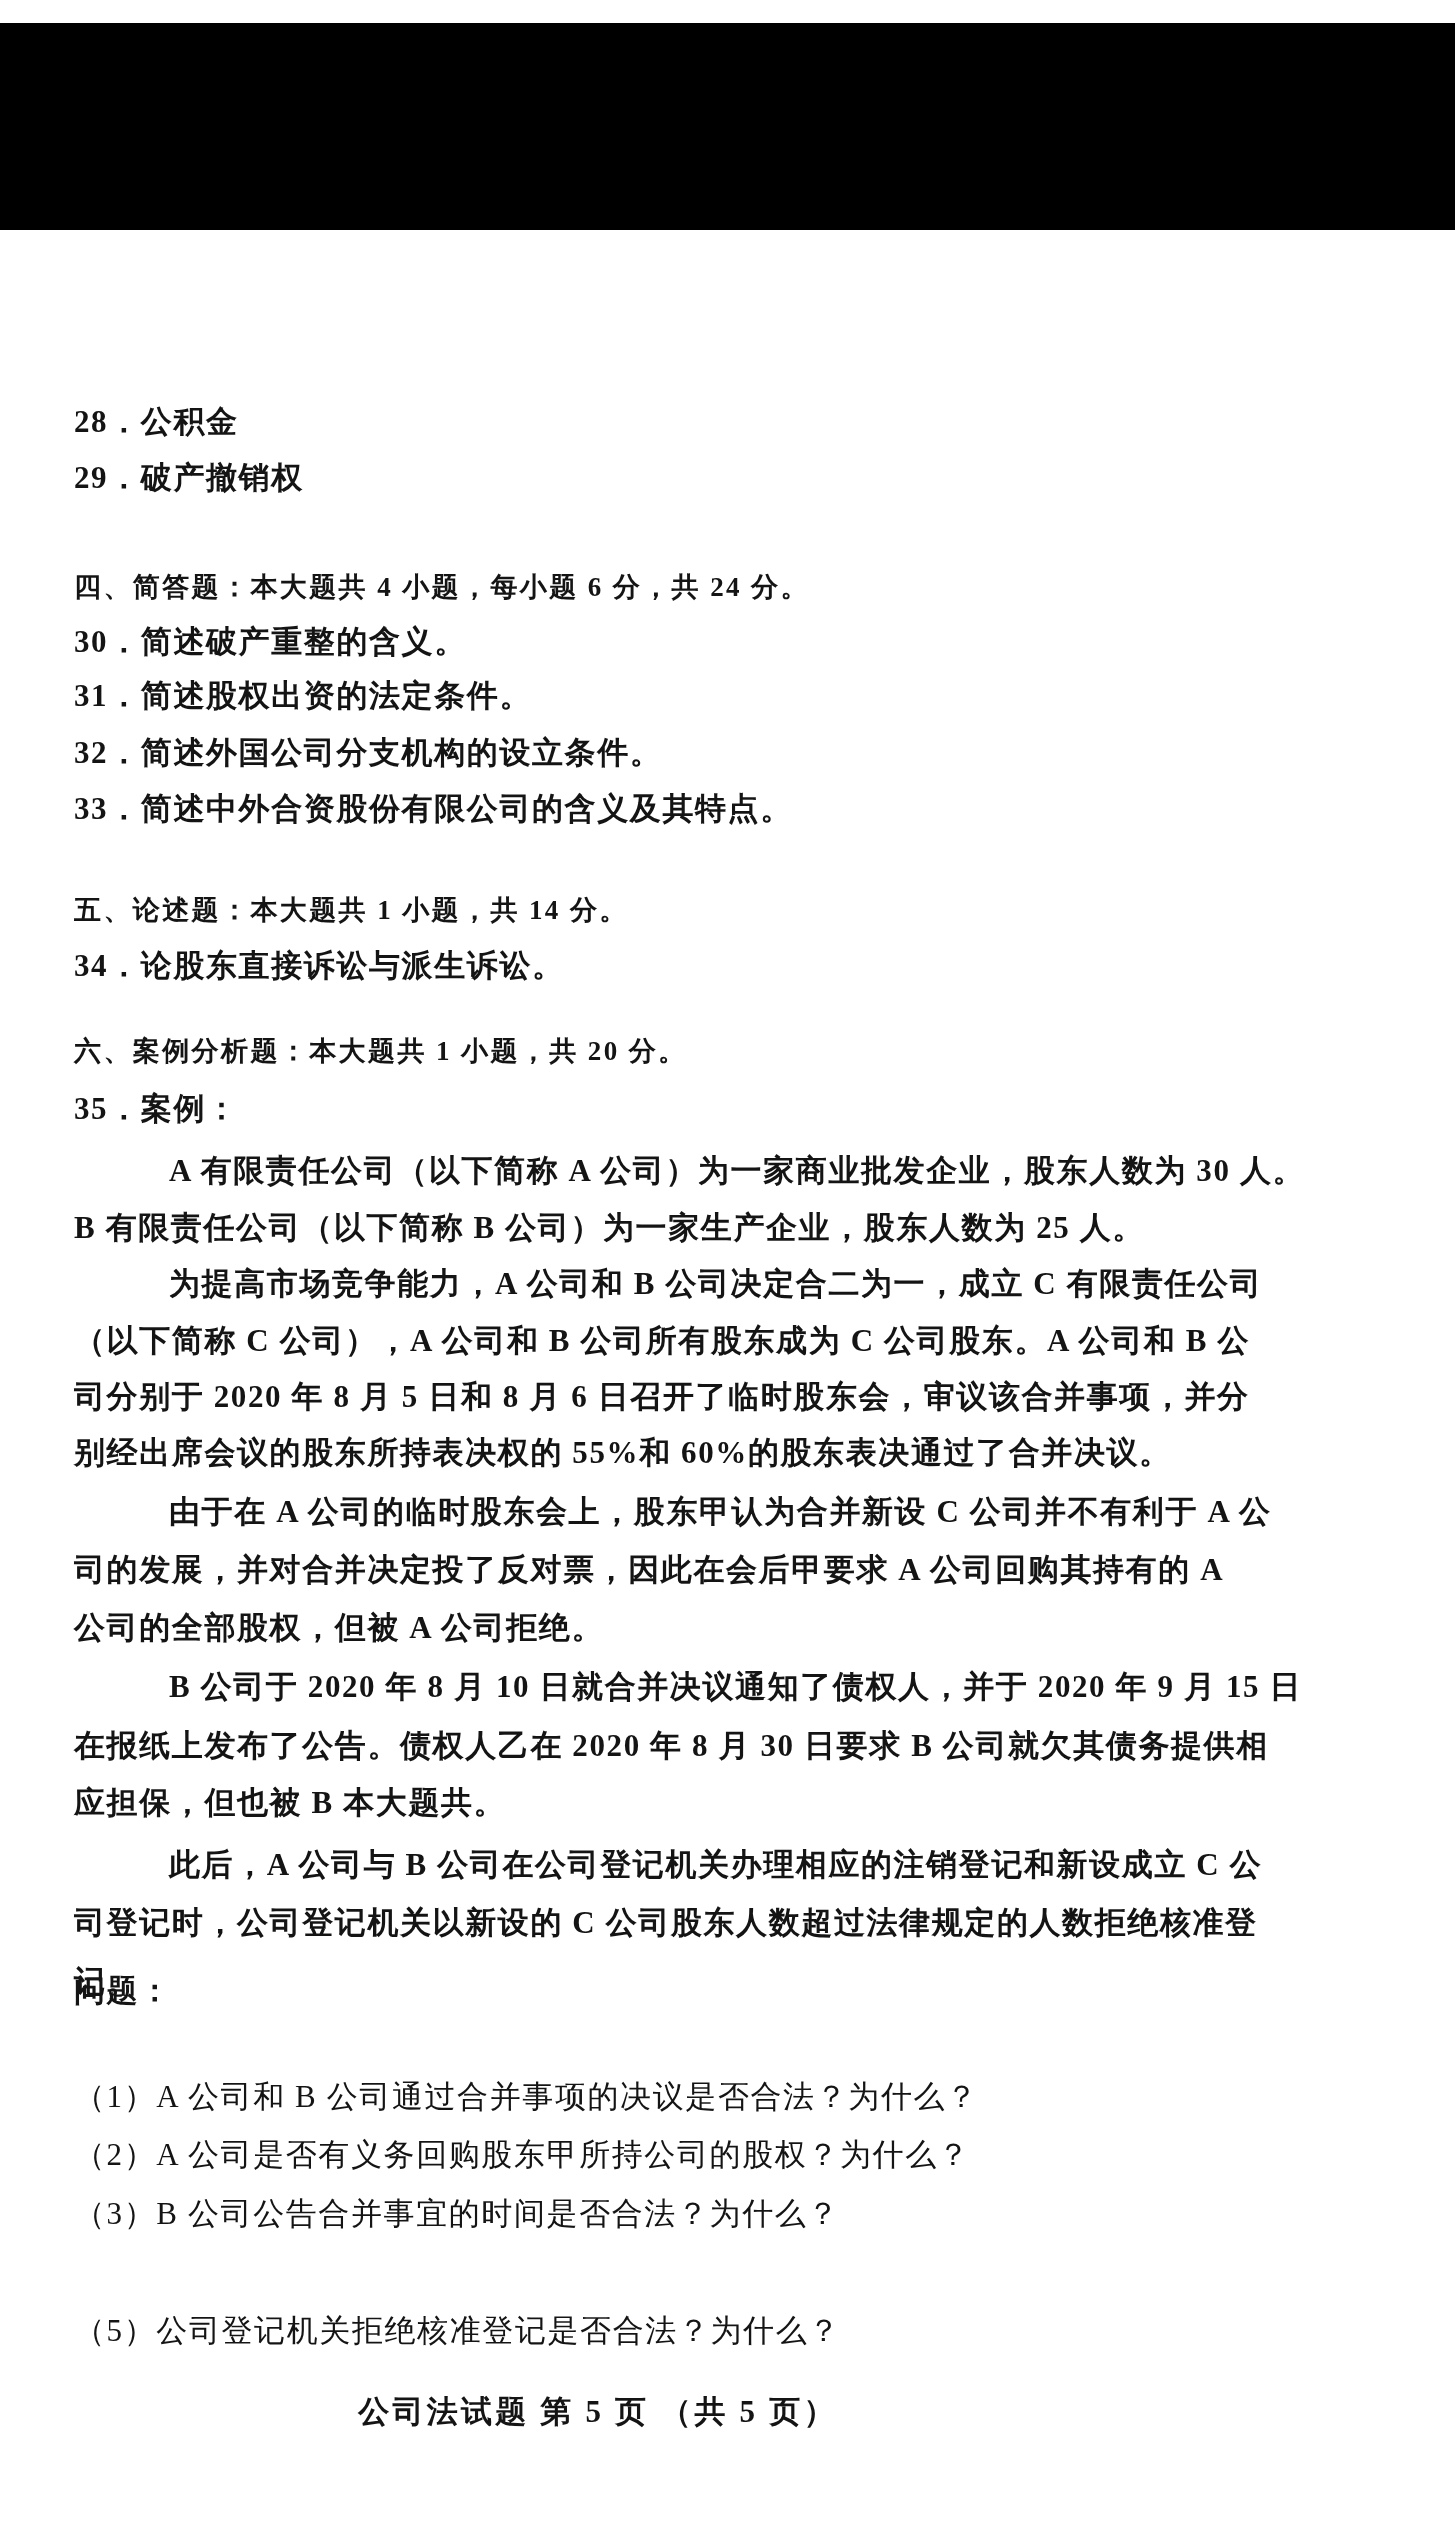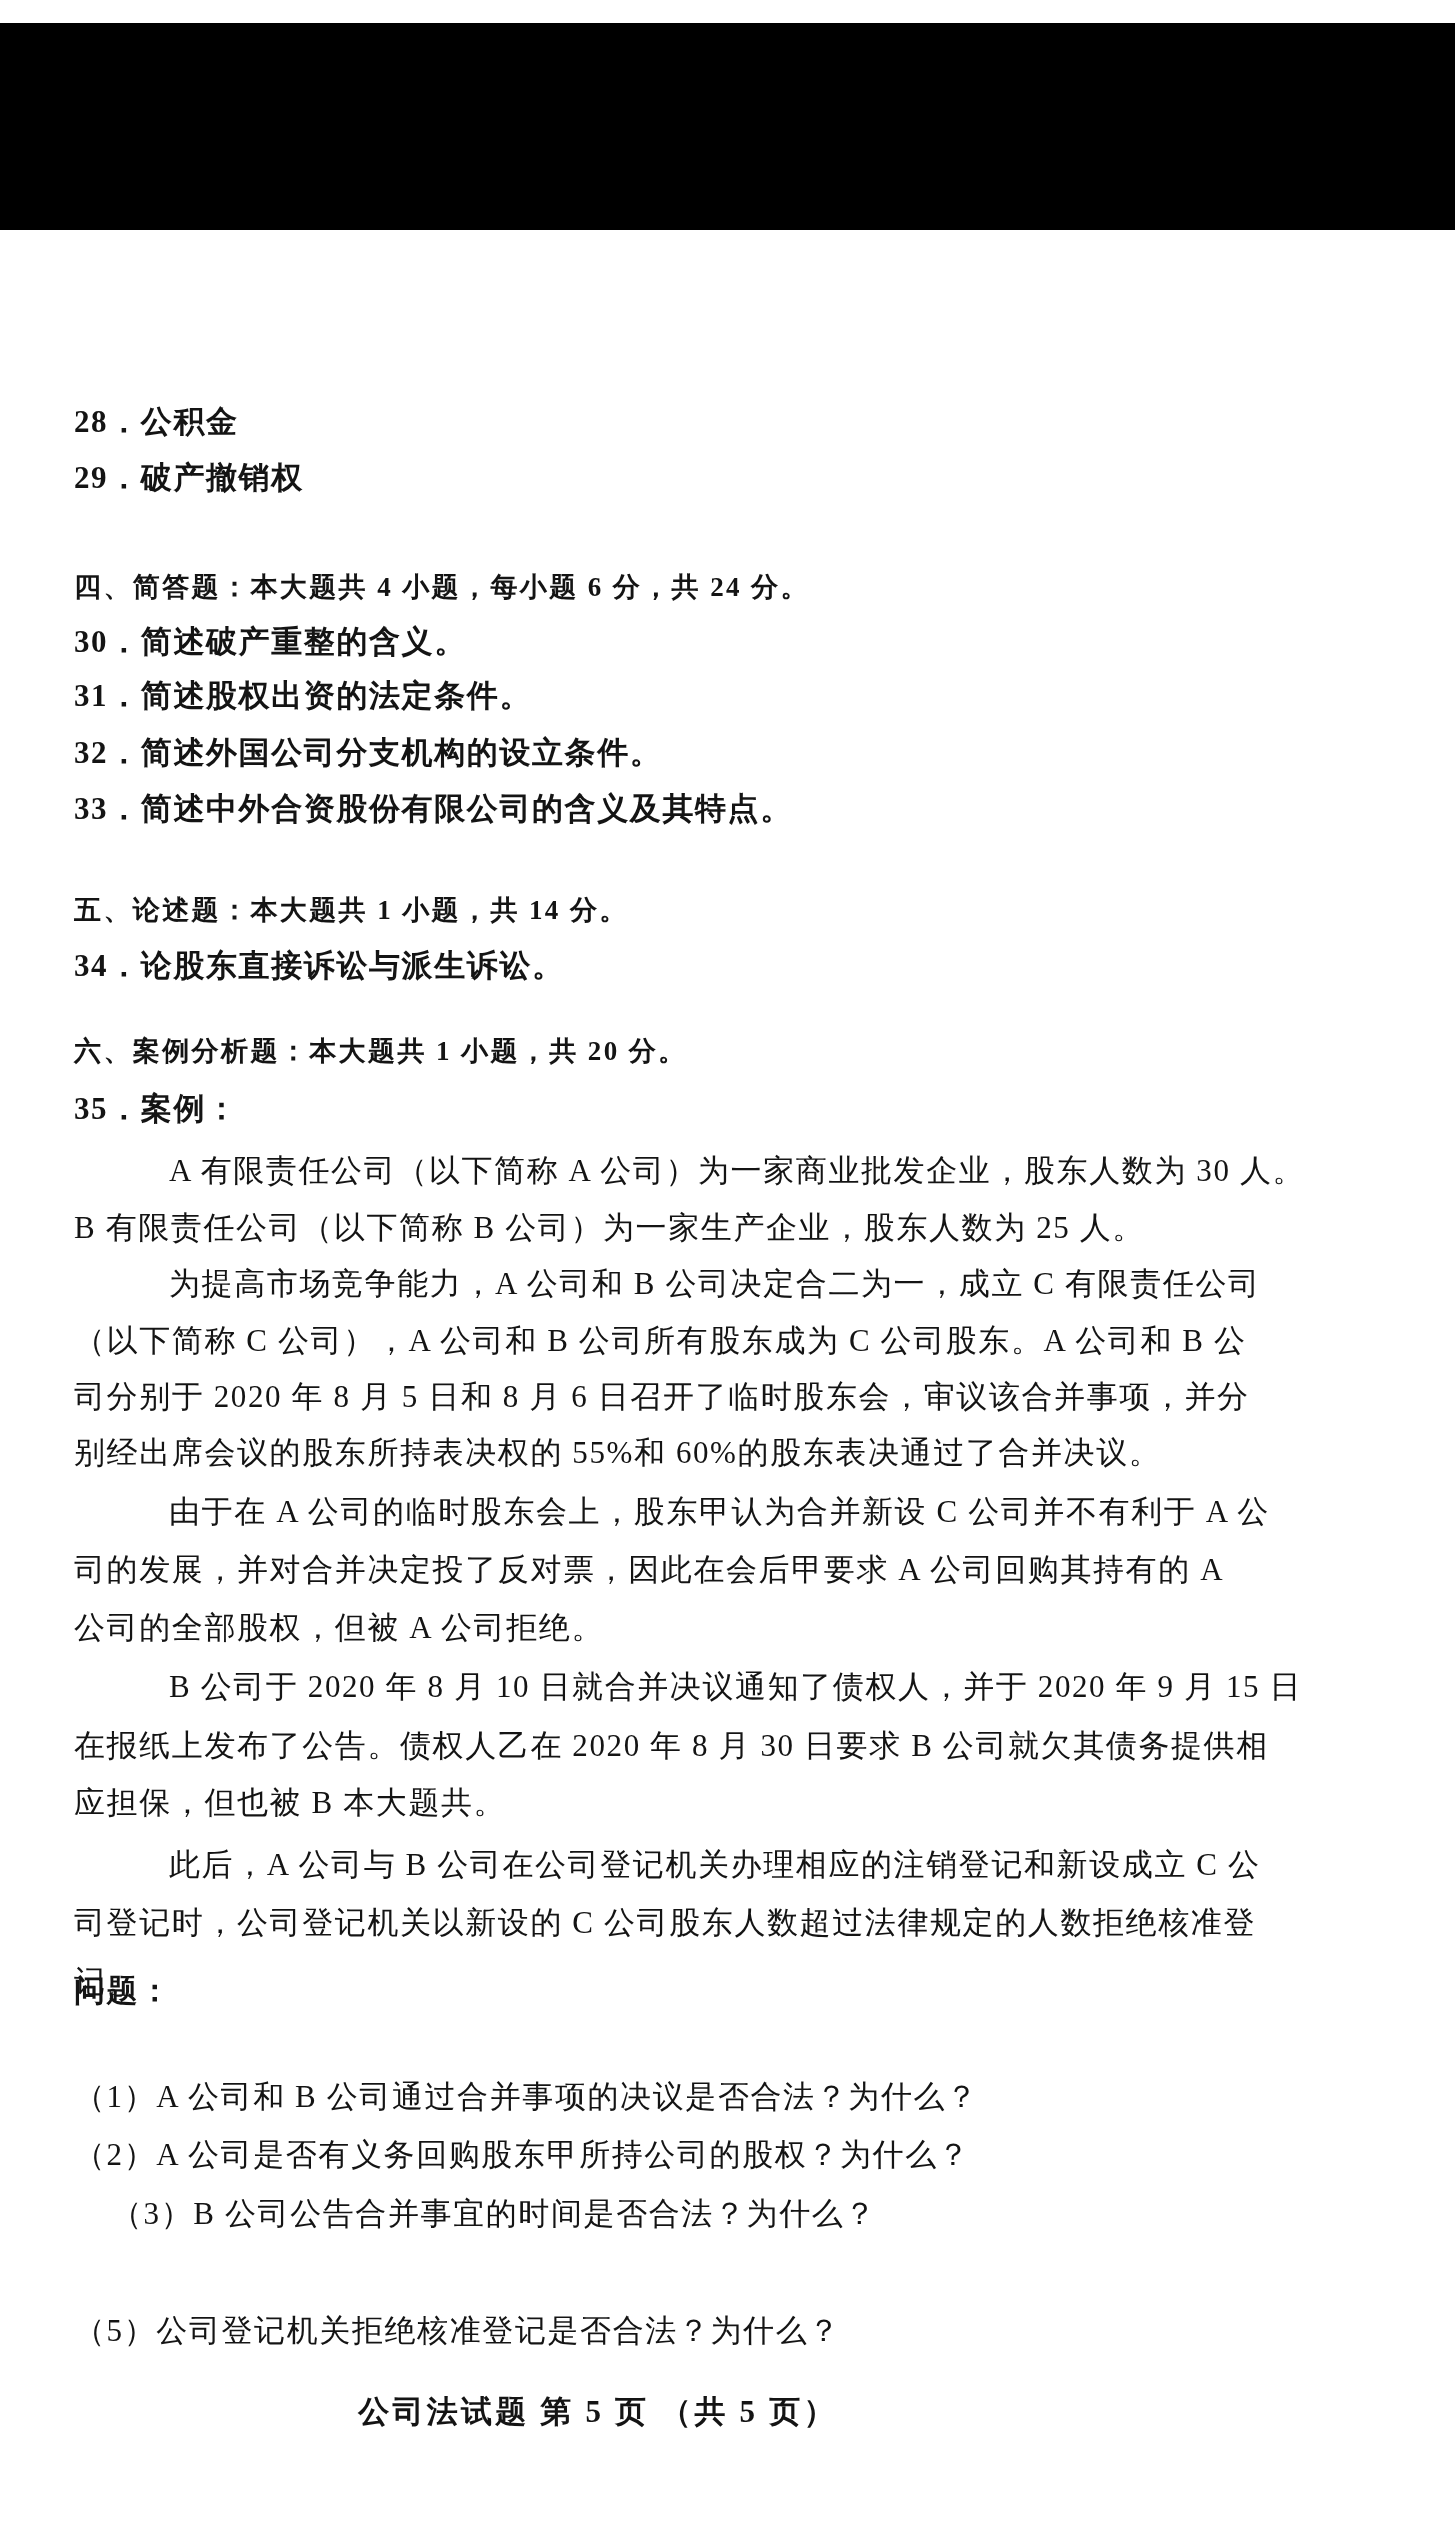--- a/index.html
+++ b/index.html
@@ -13,21 +13,21 @@
   .page{position:absolute;inset:0;}
   .band{position:absolute;left:0;top:22.6px;width:1456px;height:207px;background:#000000;}
   .content{position:absolute;inset:0;padding-left:43px;}
   .line{
     position:absolute;left:74px;right:44px;height:58px;line-height:58px;
     font-size:31px;color:#141414;letter-spacing:1.6px;white-space:nowrap;
   }
   .heading{font-weight:700;font-size:27px;letter-spacing:2.4px;}
   .item{font-weight:600;}
   .label{font-weight:600;}
-  .para{font-weight:400;}
+  .para{font-weight:700;}
   .question{font-weight:400;}
   .indent{padding-left:95px;}
   .footer{
     position:absolute;top:2383px;left:0;width:1196px;height:58px;line-height:58px;
     text-align:center;font-size:31px;font-weight:700;color:#141414;letter-spacing:3.2px;
   }
 </style>
 </head>
 <body style="background: rgb(255, 255, 255);">
 
@@ -56,18 +56,18 @@
       <div class="line para" style="top: 1599px;">公司的全部股权，但被 A 公司拒绝。</div>
       <div class="line para indent" style="top: 1658px;">B 公司于 2020 年 8 月 10 日就合并决议通知了债权人，并于 2020 年 9 月 15 日</div>
       <div class="line para" style="top: 1717px;">在报纸上发布了公告。债权人乙在 2020 年 8 月 30 日要求 B 公司就欠其债务提供相</div>
       <div class="line para" style="top: 1774px;">应担保，但也被 B 本大题共。</div>
       <div class="line para indent" style="top: 1836px;">此后，A 公司与 B 公司在公司登记机关办理相应的注销登记和新设成立 C 公</div>
       <div class="line para" style="top: 1894px;">司登记时，公司登记机关以新设的 C 公司股东人数超过法律规定的人数拒绝核准登</div>
       <div class="line para" style="top: 1953px;">记。</div>
       <div class="line label" style="top: 1962px;">问题：</div>
       <div class="line question" style="top: 2068px;">（1）A 公司和 B 公司通过合并事项的决议是否合法？为什么？</div>
       <div class="line question" style="top: 2126px;">（2）A 公司是否有义务回购股东甲所持公司的股权？为什么？</div>
-      <div class="line question" style="top: 2185px; margin-left: 37px;">（3）B 公司公告合并事宜的时间是否合法？为什么？</div>
+      <div class="line question" style="top: 2185px;">（3）B 公司公告合并事宜的时间是否合法？为什么？</div>
       <div class="line question" style="top: 2302px;">（5）公司登记机关拒绝核准登记是否合法？为什么？</div>
     </div>
   <div class="footer">公司法试题 第 5 页 （共 5 页）</div>
 </div>
 
 
 </body></html>

